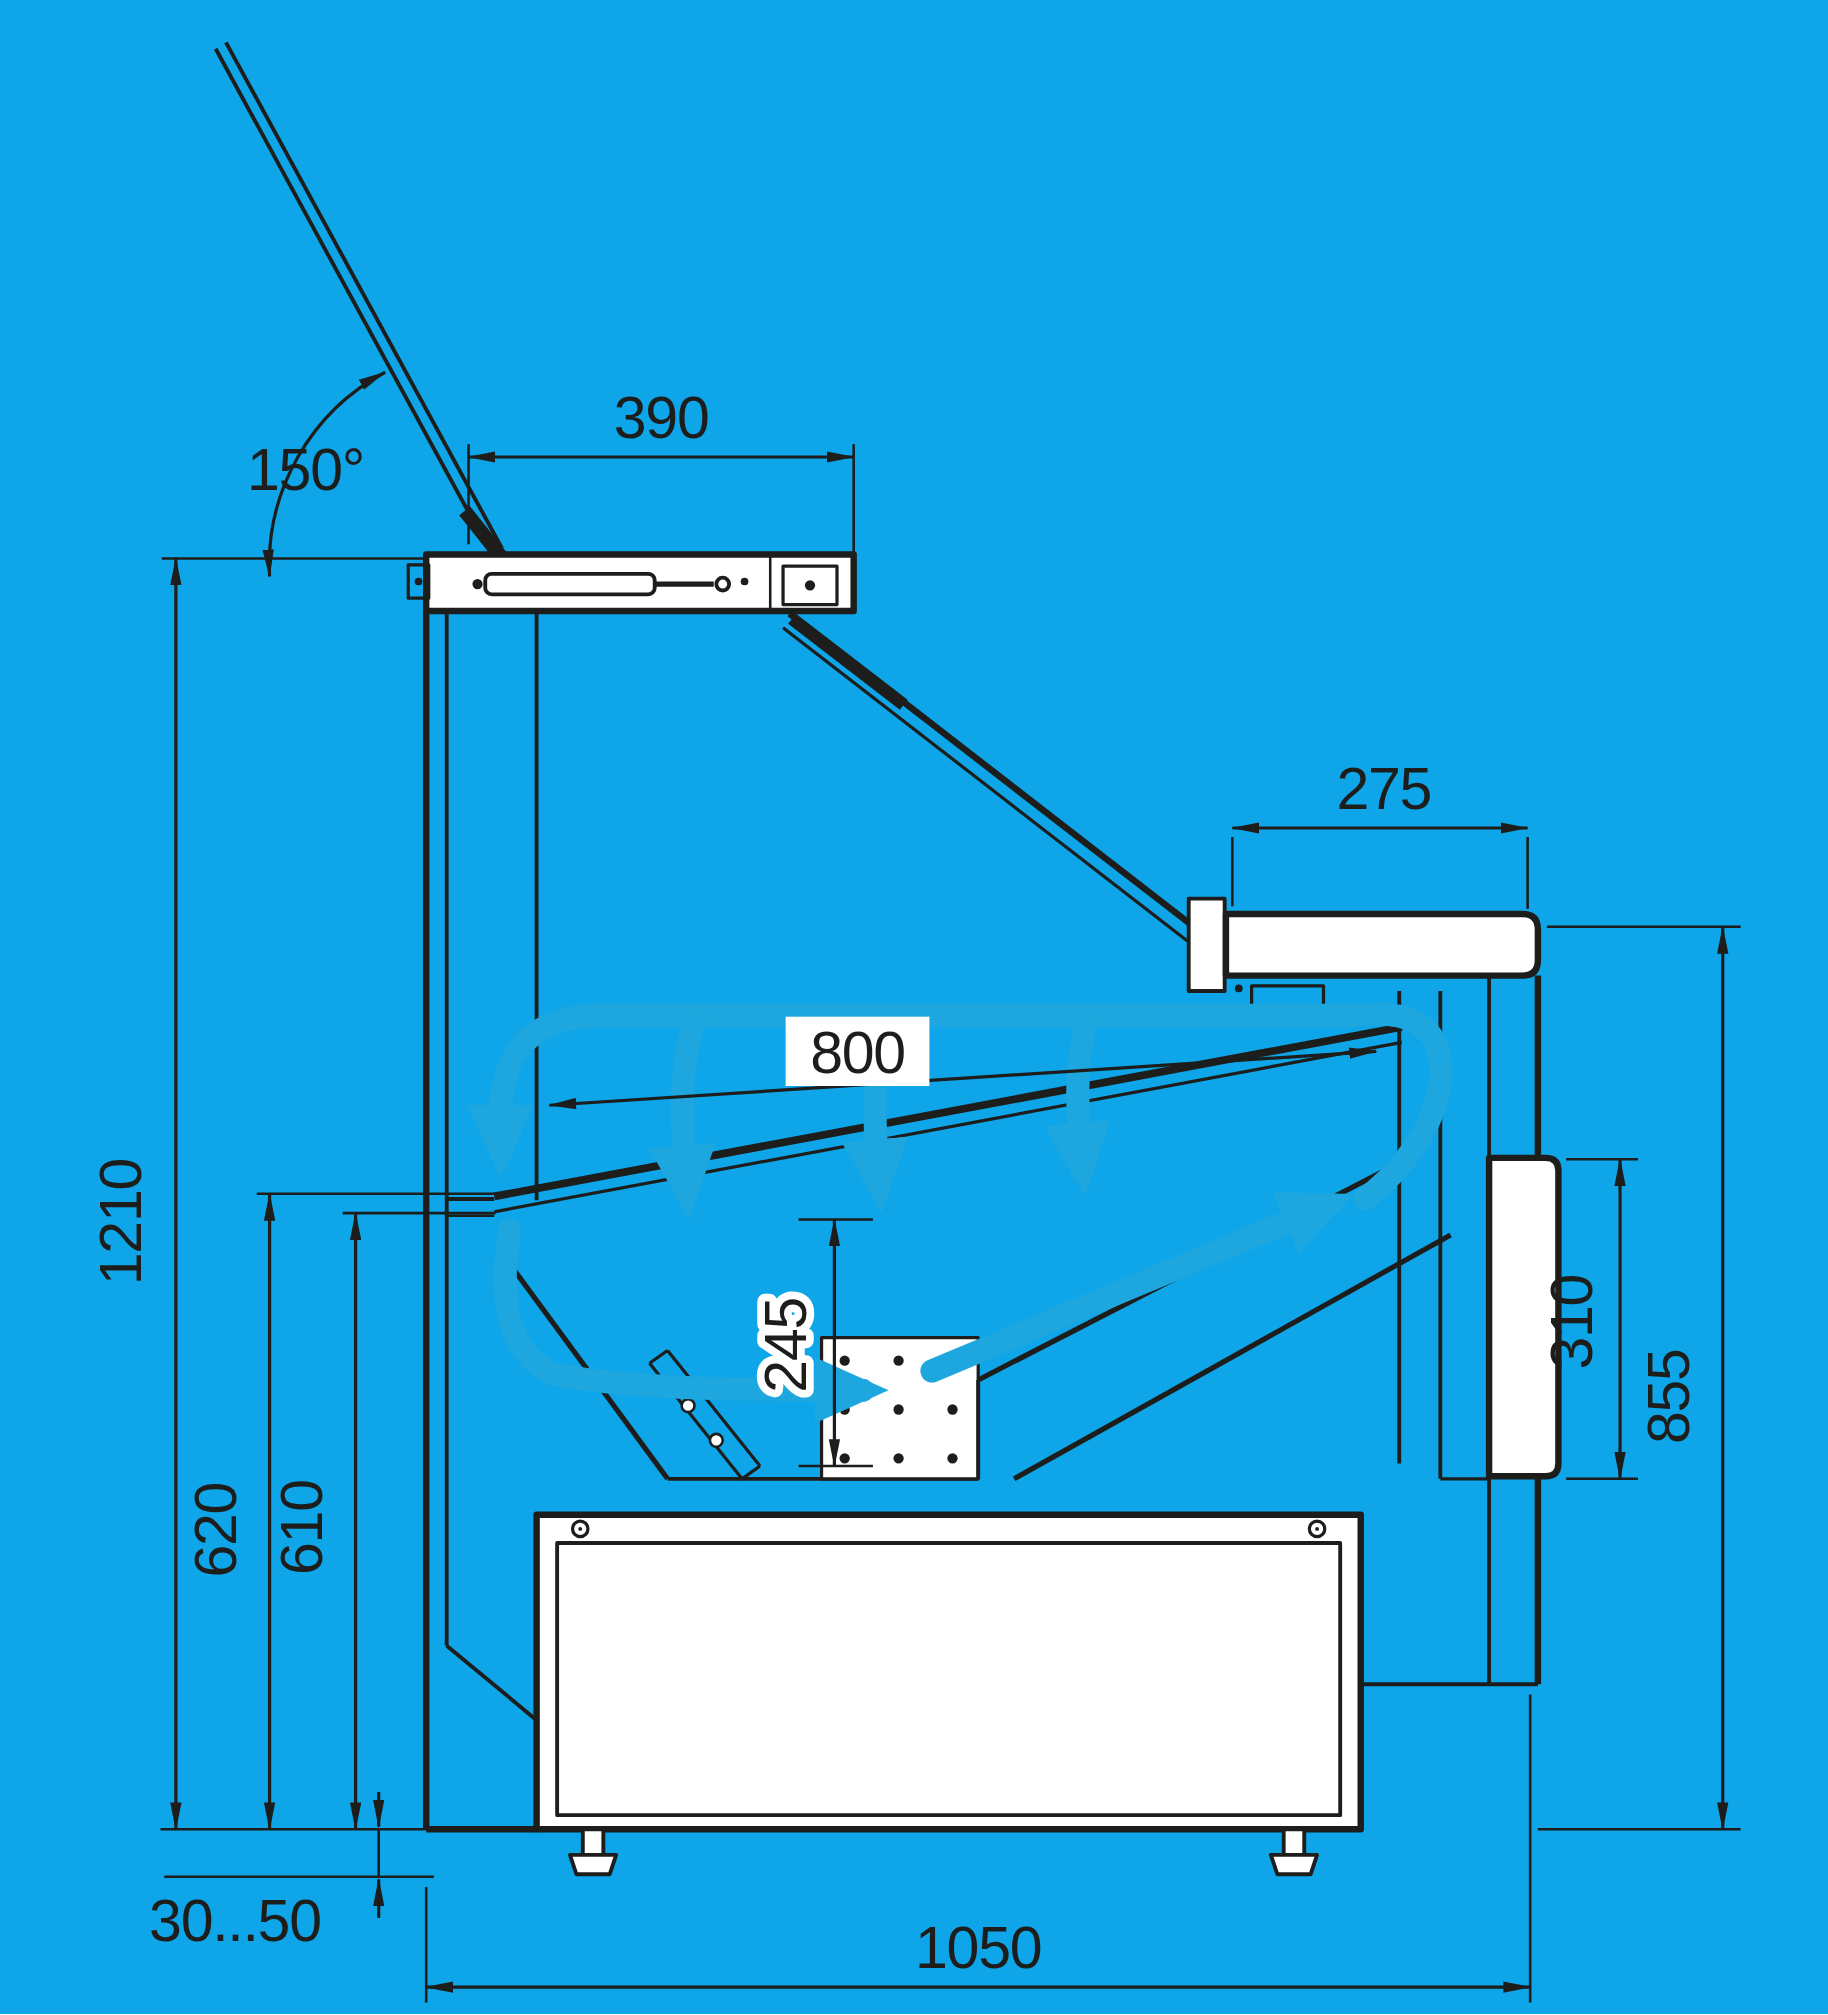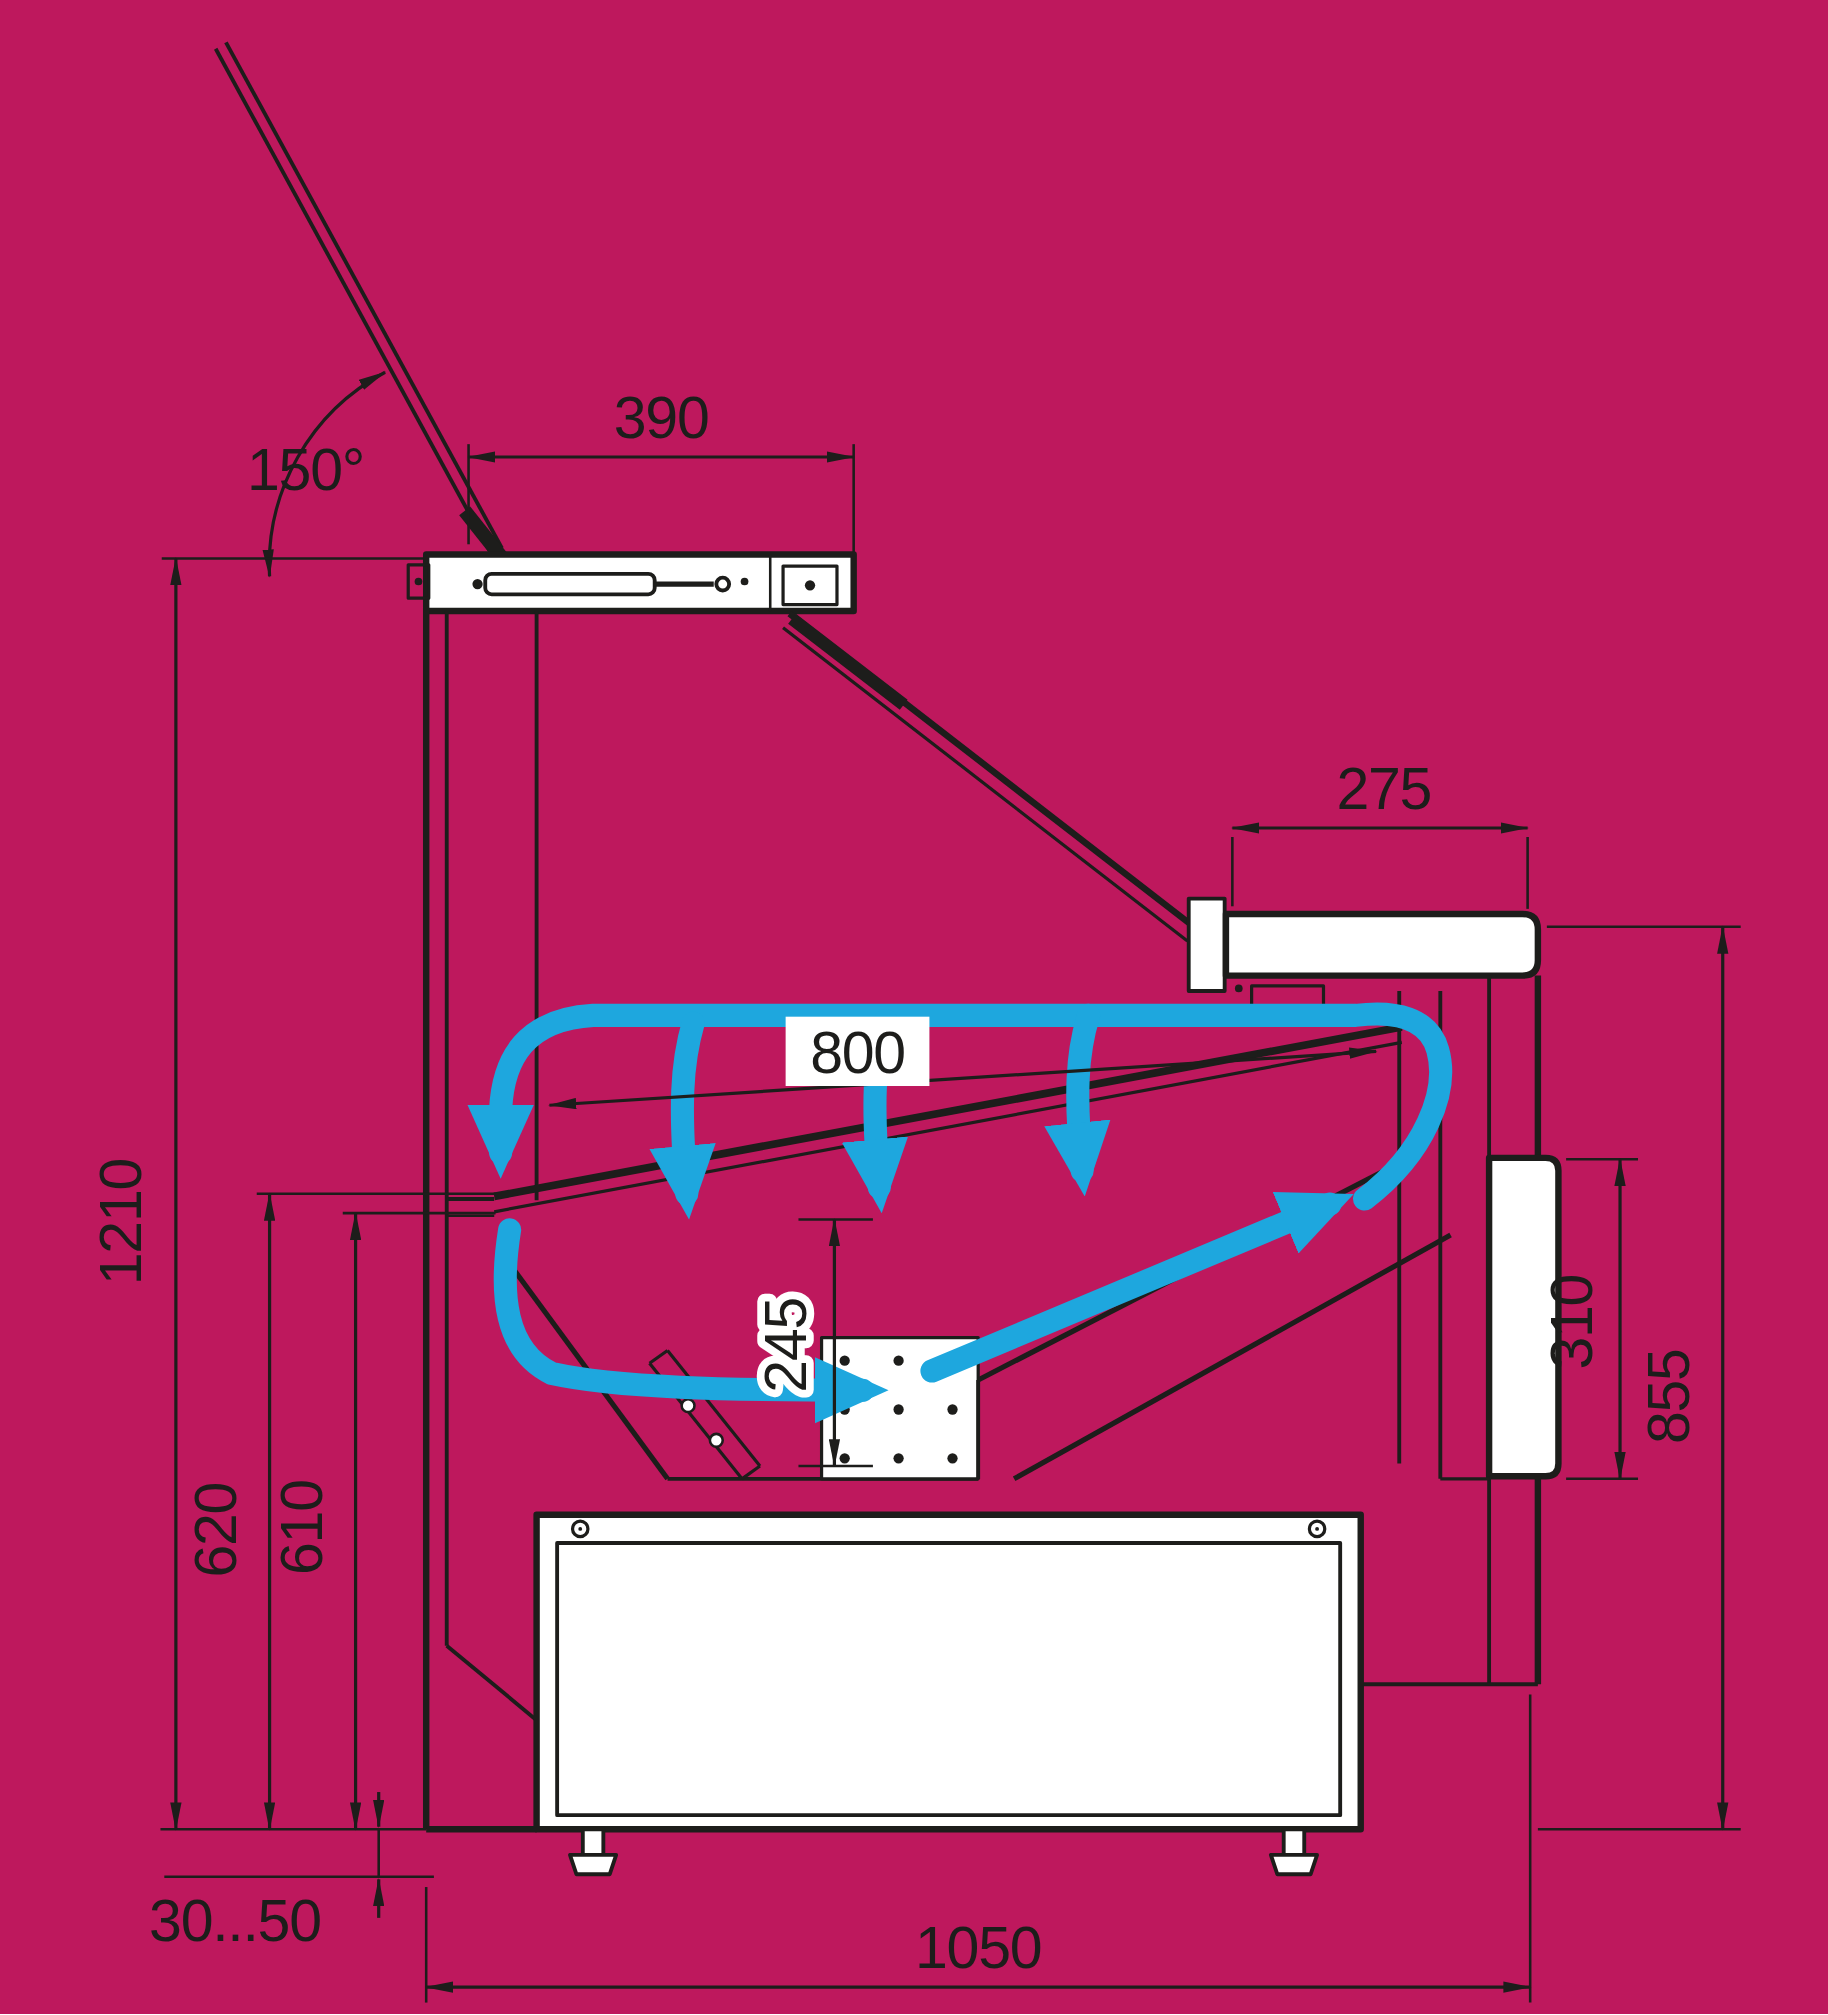--- a/index.html
+++ b/index.html
@@ -1,16 +1,16 @@
 <!DOCTYPE html>
 <html style="font-size:9.7px"><head>
 <meta charset="utf-8">
 <style>
   html,body{margin:0;padding:0;background:#ffffff;}
-  .canvas-wrap{width:100%;background:#be185d;}
+  .canvas-wrap{width:100%;background:#0ea5e9;}
   svg{display:block;width:100%;height:auto;}
   .k{stroke:#1d1d1b;fill:none;stroke-linejoin:round;}
   .fillw{fill:#ffffff;}
   .dot{fill:#1d1d1b;stroke:none;}
   .dim{stroke:#1d1d1b;stroke-width:2.5;fill:none;}
   .ext{stroke:#1d1d1b;stroke-width:2;fill:none;}
   .flow{stroke:#1ea7de;stroke-width:18;fill:none;stroke-linecap:round;stroke-linejoin:round;}
   text{font-family:"Liberation Sans","DejaVu Sans",sans-serif;font-size:46px;fill:#1d1d1b;letter-spacing:-1px;}
   .halo{paint-order:stroke;stroke:#ffffff;stroke-width:12px;stroke-linejoin:round;}
   .mid{text-anchor:middle;}

